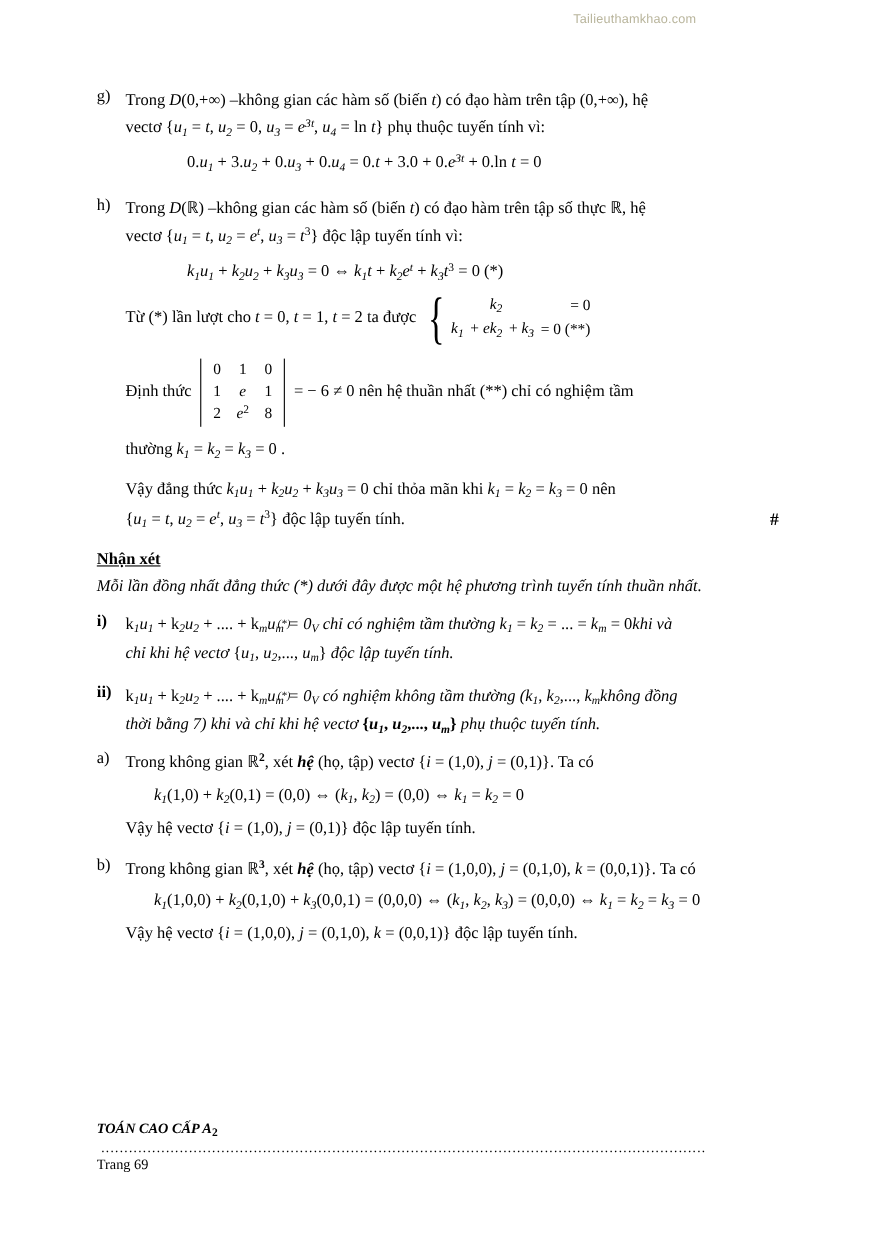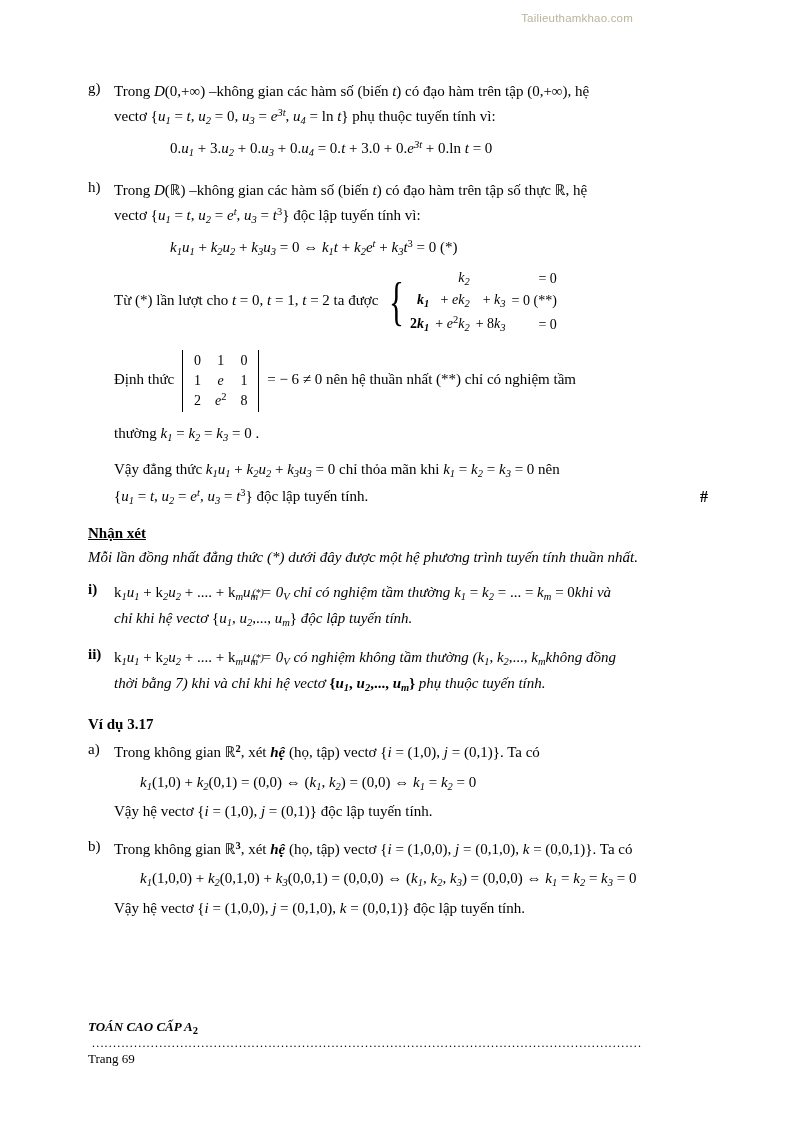--- a/index.html
+++ b/index.html
@@ -112,21 +112,21 @@
     display: inline-block;
     font-size: 14px;
     line-height: 1.5;
   }
   .sysrows table { border-collapse: collapse; }
   .sysrows td {
     padding: 0 3px;
     text-align: right;
     white-space: nowrap;
   }
-  .sysrows td.r { text-align: right; font-weight: bold; }
+  .sysrows td.r { text-align: left; }
   .det {
     display: inline-flex;
     align-items: center;
     vertical-align: middle;
   }
   .bar {
     display: inline-block;
     width: 1px;
     background: #000;
     height: 62px;
@@ -233,26 +233,20 @@
                   <td class="r"></td>
                   <td><i class="v">k</i><span class="sub">2</span></td>
                   <td></td>
                   <td>= 0</td>
                 </tr>
                 <tr>
                   <td class="r"><i class="v">k</i><span class="sub">1</span></td>
                   <td>+ <i class="v">ek</i><span class="sub">2</span></td>
                   <td>+ <i class="v">k</i><span class="sub">3</span></td>
                   <td>= 0 (**)</td>
-                </tr>
-                <tr>
-                  <td class="r">2<i class="v">k</i><span class="sub">1</span></td>
-                  <td>+ <i class="v">e</i><span class="supn">2</span><i class="v">k</i><span class="sub">2</span></td>
-                  <td>+ 8<i class="v">k</i><span class="sub">3</span></td>
-                  <td>= 0</td>
                 </tr>
               </tbody>
                 </table>
             </span>
           </span>
         </div>
 
         <div class="blk" style="margin-top:14px;">
           <span>Định thức</span>
           <span class="det">
@@ -317,21 +311,20 @@
       <div class="body-col">
         <div class="blk note">
           <span style="font-style:normal;">k<span class="sub">1</span><i class="v">u</i><span class="sub">1</span> + k<span class="sub">2</span><i class="v">u</i><span class="sub">2</span> + .... + k<span class="sub">m</span><i class="v">u</i><span class="sub">m</span></span><span class="starmark"><span class="st">(*)</span></span> = 0<span class="sub">V</span><span> có nghiệm không tầm thường (</span><span style="font-style:normal;"><i class="v">k</i><span class="sub">1</span>, <i class="v">k</i><span class="sub">2</span>,..., <i class="v">k</i><span class="sub">m</span></span><span>không đồng</span>
         </div>
         <div class="blk note">
           <span>thời bằng 7) </span><span>khi và chỉ khi</span><span> hệ vectơ </span><span style="font-style:normal;font-weight:bold;">{<i class="v">u</i><span class="sub">1</span>, <i class="v">u</i><span class="sub">2</span>,..., <i class="v">u</i><span class="sub">m</span>}</span><span> phụ thuộc tuyến tính.</span>
         </div>
       </div>
     </div>
 
-    <div class="hdr" style="margin-top:18px;">Ví dụ 3.17</div>
 
     <div class="itemrow" style="margin-top:8px;">
       <div class="marker">a)</div>
       <div class="body-col">
         <div class="blk">
           <span>Trong không gian </span><span class="bb">ℝ</span><span class="supn" style="font-weight:bold;">2</span><span>, xét </span><span class="bold-ital">hệ</span><span> (họ, tập) vectơ </span>{<i class="v">i</i> = (1,0), <i class="v">j</i> = (0,1)}<span>. Ta có</span>
         </div>
         <div class="eq2">
           <i class="v">k</i><span class="sub">1</span>(1,0) + <i class="v">k</i><span class="sub">2</span>(0,1) = (0,0)   ⇔   (<i class="v">k</i><span class="sub">1</span>, <i class="v">k</i><span class="sub">2</span>) = (0,0) ⇔  <i class="v">k</i><span class="sub">1</span> = <i class="v">k</i><span class="sub">2</span> = 0
         </div>

